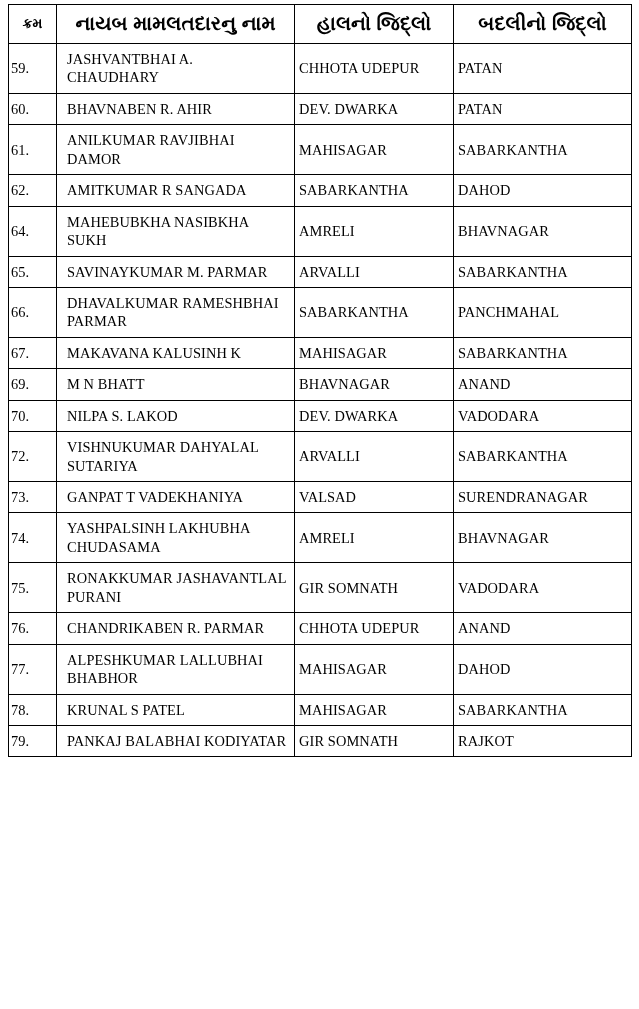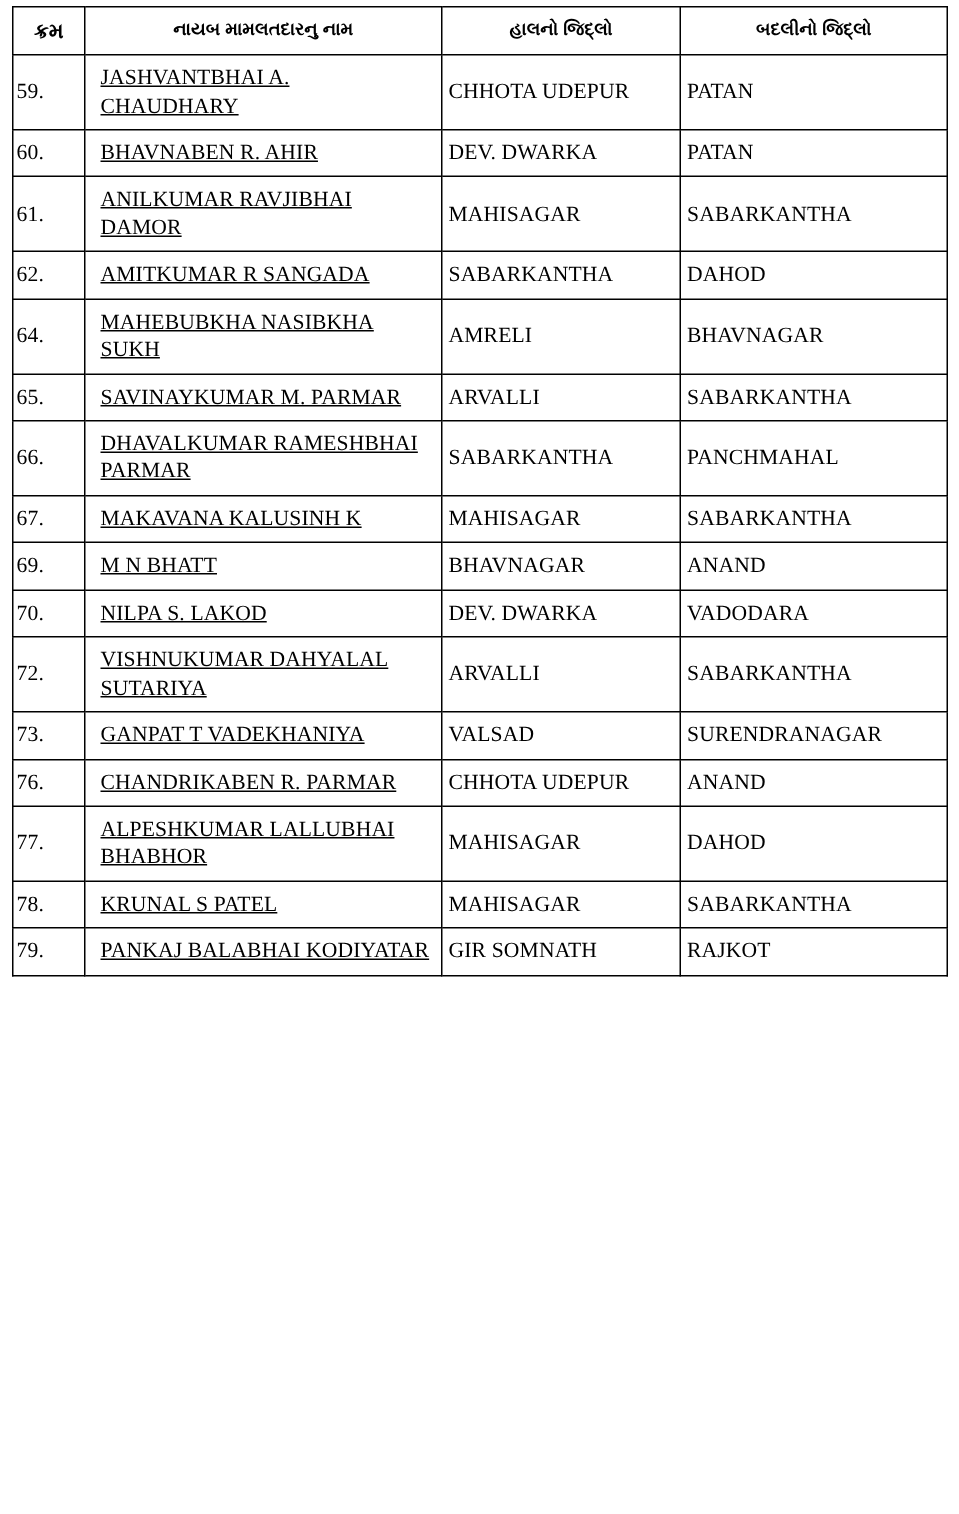--- a/index.html
+++ b/index.html
@@ -32,39 +32,38 @@
   }
   col.col-sr { width: 48px; }
   col.col-name { width: 238px; }
   col.col-current { width: 159px; }
   col.col-new { width: 178px; }
 
   thead th {
     text-align: center;
     font-family: "Liberation Sans", sans-serif;
     font-weight: bold;
-    font-size: 12px;
+    font-size: 20px;
     padding: 7px 2px 8px 2px;
     line-height: 1.15;
   }
   thead th.h-sr { font-size: 14px; }
 
   tbody td {
     font-size: 14.4px;
     letter-spacing: 0.1px;
     line-height: 1.28;
   }
   td.sr {
     text-align: left;
     padding: 6px 2px;
   }
   td.name {
     text-align: left;
     padding: 6px 6px 6px 10px;
-    text-decoration: underline;
   }
   td.dist {
     text-align: left;
     padding: 6px 4px;
   }
 </style>
 </head>
 <body>
 
 <div class="page">
@@ -150,20 +149,32 @@
         <td class="dist">ARVALLI</td>
         <td class="dist">SABARKANTHA</td>
       </tr>
       <tr>
         <td class="sr">73.</td>
         <td class="name">GANPAT T VADEKHANIYA</td>
         <td class="dist">VALSAD</td>
         <td class="dist">SURENDRANAGAR</td>
       </tr>
       <tr>
+        <td class="sr">74.</td>
+        <td class="name">YASHPALSINH LAKHUBHA CHUDASAMA</td>
+        <td class="dist">AMRELI</td>
+        <td class="dist">BHAVNAGAR</td>
+      </tr>
+      <tr>
+        <td class="sr">75.</td>
+        <td class="name">RONAKKUMAR JASHAVANTLAL PURANI</td>
+        <td class="dist">GIR SOMNATH</td>
+        <td class="dist">VADODARA</td>
+      </tr>
+      <tr>
         <td class="sr">76.</td>
         <td class="name">CHANDRIKABEN R. PARMAR</td>
         <td class="dist">CHHOTA UDEPUR</td>
         <td class="dist">ANAND</td>
       </tr>
       <tr>
         <td class="sr">77.</td>
         <td class="name">ALPESHKUMAR LALLUBHAI BHABHOR</td>
         <td class="dist">MAHISAGAR</td>
         <td class="dist">DAHOD</td>

